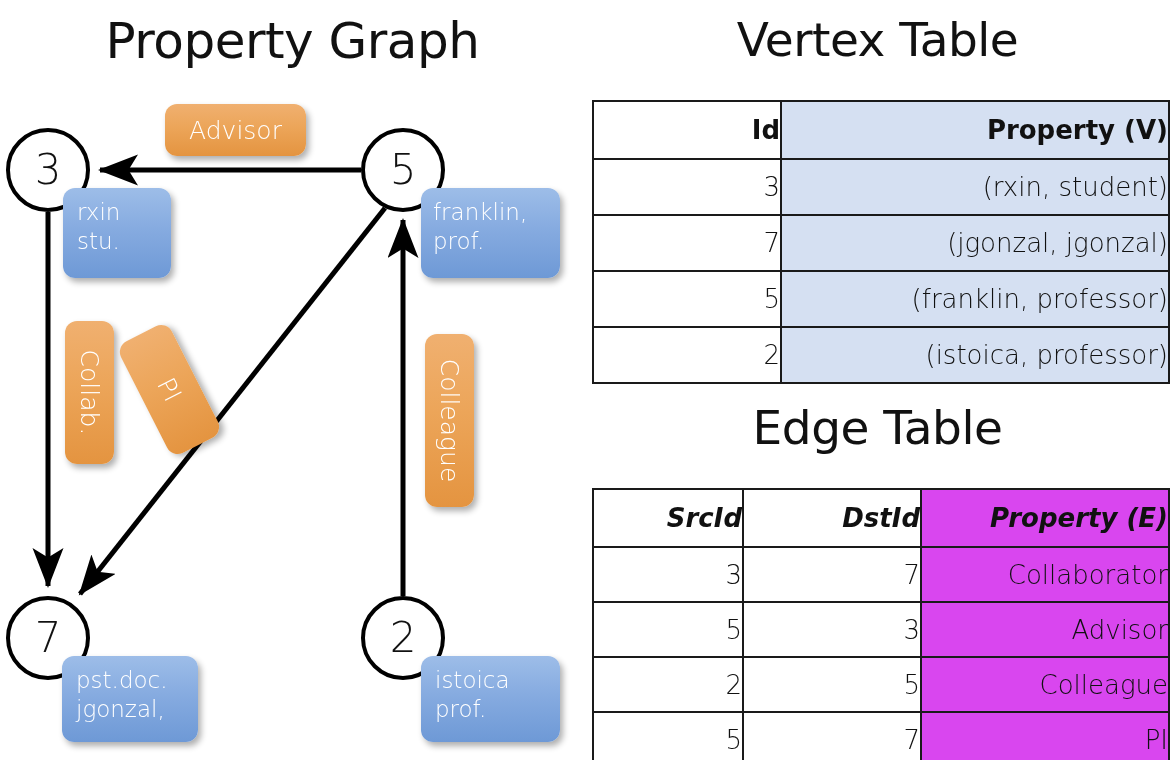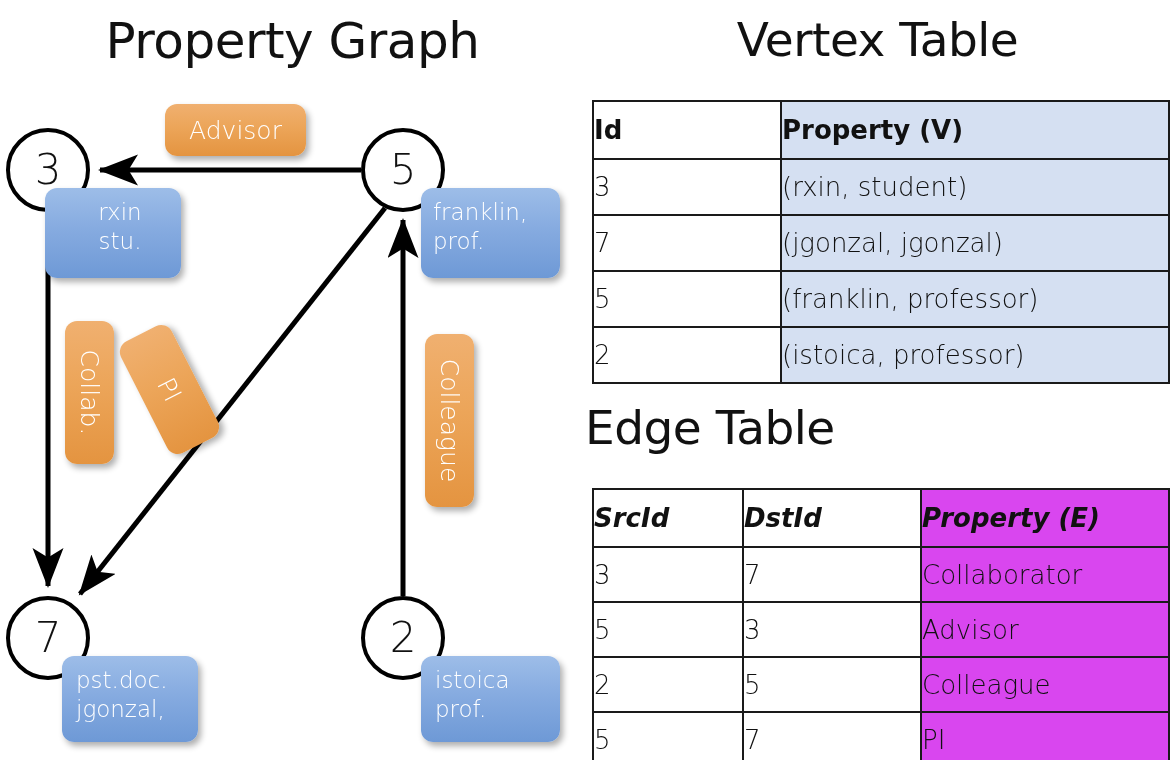--- a/index.html
+++ b/index.html
@@ -30,21 +30,21 @@
     text-align: center;
     font-size: 50px;
   }
   #title-vertex-table {
     left: 585px; top: 12px; width: 585px;
     text-align: center;
     font-size: 47px;
   }
   #title-edge-table {
     left: 585px; top: 400px; width: 585px;
-    text-align: left;
+    text-align: center;
     font-size: 47px;
   }
 
   
   #graph-panel {
     position: absolute;
     left: 0; top: 0;
     width: 585px; height: 760px;
   }
   #graph-edges {
@@ -81,21 +81,21 @@
     background: linear-gradient(to bottom, #9dbde8 0%, #86abe0 45%, #6e99d6 100%);
     box-shadow: 3px 4px 6px rgba(0,0,0,0.32);
     color: #ffffff;
     font-family: "DejaVu Sans", sans-serif;
     font-weight: 300;
     font-size: 23px;
     line-height: 1.28;
     padding: 10px 0 0 14px;
     box-sizing: border-box;
   }
-  #vchip-3 { left: 45px;  top: 188px; width: 136px; height: 90px; text-align: center; }
+  #vchip-3 { left: 63px;  top: 188px; width: 108px; height: 90px; }
   #vchip-5 { left: 421px; top: 188px; width: 139px; height: 90px; padding-left: 12px; }
   #vchip-7 { left: 62px;  top: 656px; width: 136px; height: 86px; }
   #vchip-2 { left: 421px; top: 656px; width: 139px; height: 86px; }
   .vchip .line { display: block; }
 
   
   .echip {
     position: absolute;
     border-radius: 12px;
     background: linear-gradient(to bottom, #f0b070 0%, #eca559 45%, #e49440 100%);
@@ -129,21 +129,21 @@
   
   .tbl {
     position: absolute;
     border-collapse: collapse;
     font-family: "DejaVu Sans", sans-serif;
     font-weight: 300;
     table-layout: fixed;
   }
   .tbl td, .tbl th {
     border: 2px solid #1a1a1a;
-    text-align: left;
+    text-align: right;
     font-weight: 300;
     color: #111111;
     padding: 0;
   }
   .tbl th {
     font-weight: bold;
     font-size: 26px;
   }
   .tbl td { font-size: 26px; }
 

